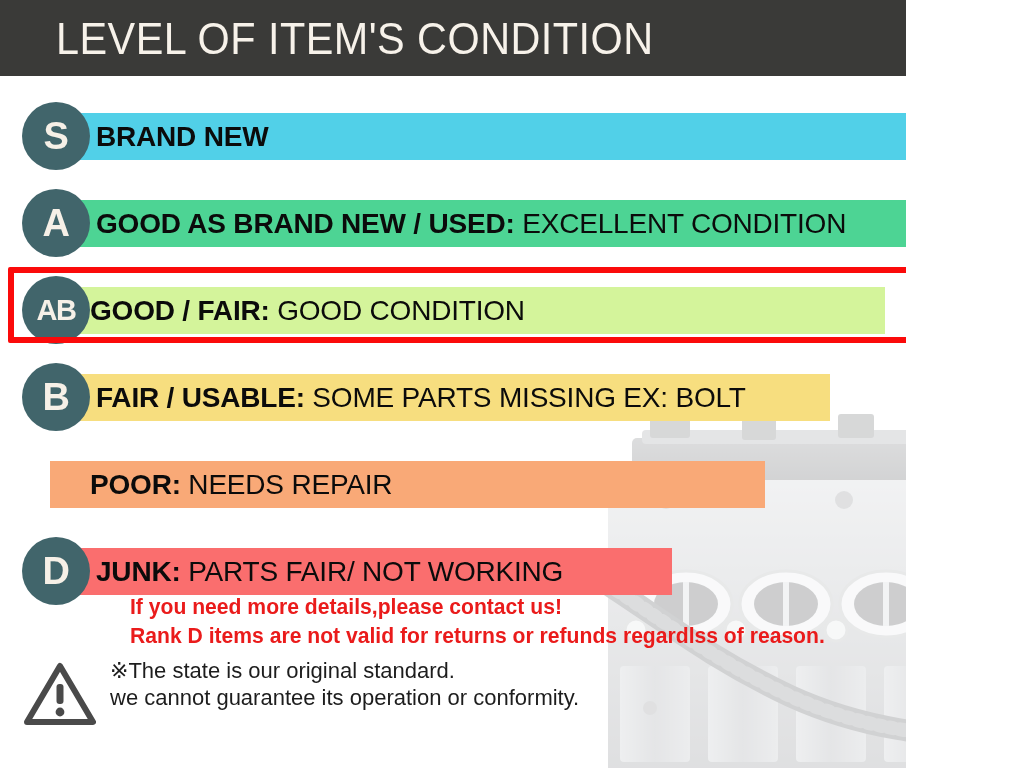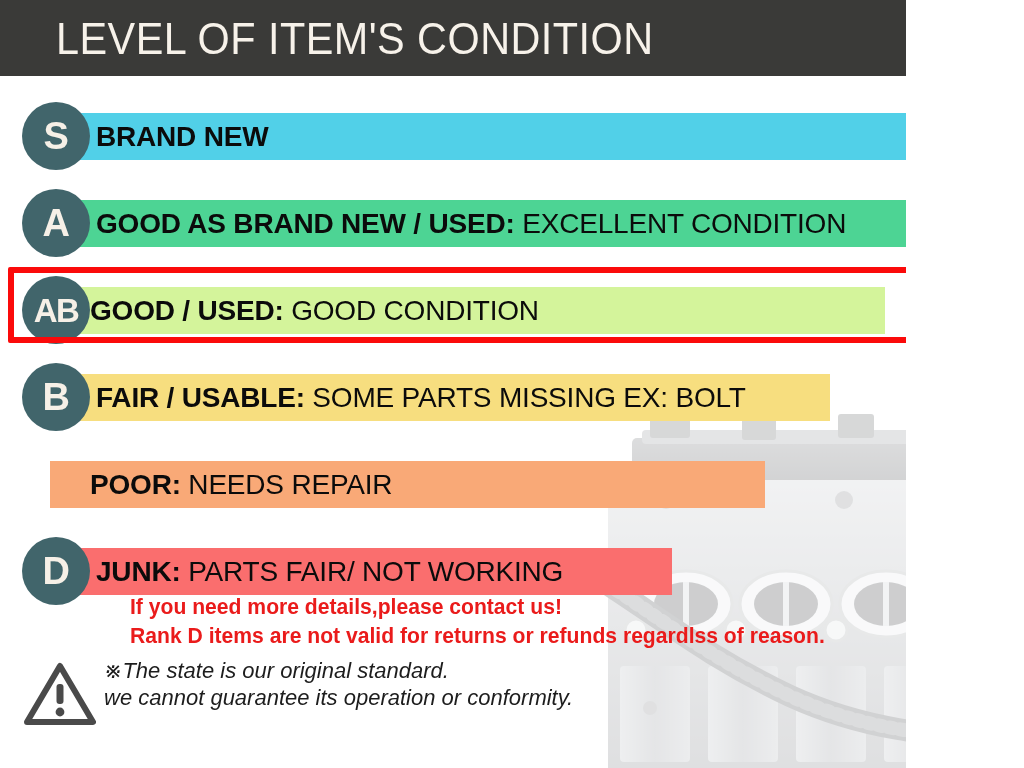--- a/index.html
+++ b/index.html
@@ -79,21 +79,21 @@
     background: #41656b;
     color: #f6f0e7;
     font-weight: bold;
     display: flex;
     align-items: center;
     justify-content: center;
     font-size: 38px;
     line-height: 1;
     letter-spacing: -0.5px;
   }
-  .rank-badge.two-char { font-size: 33px; letter-spacing: -1.5px; }
+  .rank-badge.two-char { font-size: 29px; letter-spacing: -1.5px; }
   .rank-text {
     position: absolute;
     top: 18px;
     white-space: nowrap;
     font-size: 28px;
     line-height: 34px;
     color: #0b0b0b;
     letter-spacing: -0.2px;
   }
   .rank-text .strong { font-weight: bold; text-align: center; }
@@ -123,24 +123,23 @@
     line-height: 29px;
     font-weight: bold;
     color: #ea1b1b;
     white-space: nowrap;
     font-family: "Liberation Sans Narrow", "Liberation Sans", sans-serif;
     transform: scaleX(0.96);
     transform-origin: left center;
   }
   #notice-gray {
     position: absolute;
-    left: 104px;
+    left: 110px;
     top: 657px;
     width: 760px;
-    font-style: italic;
   }
   .notice-gray-line {
     font-size: 22px;
     line-height: 27px;
     color: #1d1d1d;
     white-space: nowrap;
   }
   #warn-triangle {
     position: absolute;
     left: 24px;
@@ -253,21 +252,21 @@
       </div>
       <div class="rank-row" style="top: 189px;">
         <div class="rank-bar" style="width: 905px; background: rgb(77, 212, 148);"></div>
         <div class="rank-text" style="left: 96px;"><span class="strong">GOOD AS BRAND NEW / USED:</span><span> EXCELLENT CONDITION</span></div>
         <div class="rank-badge">
           <span>A</span>
         </div>
       </div>
       <div class="rank-row" style="top: 276px;">
         <div class="rank-bar" style="width: 835px; background: rgb(212, 244, 155);"></div>
-        <div class="rank-text" style="left: 90px;"><span class="strong">GOOD / USED:</span><span> GOOD CONDITION</span></div>
+        <div class="rank-text" style="left: 90px;"><span class="strong">GOOD / FAIR:</span><span> GOOD CONDITION</span></div>
         <div class="rank-badge two-char">
           <span>AB</span>
         </div>
       </div>
       <div class="rank-row" style="top: 363px;">
         <div class="rank-bar" style="width: 780px; background: rgb(247, 222, 127);"></div>
         <div class="rank-text" style="left: 96px;"><span class="strong">FAIR / USABLE:</span><span> SOME PARTS MISSING EX: BOLT</span></div>
         <div class="rank-badge">
           <span>B</span>
         </div>

